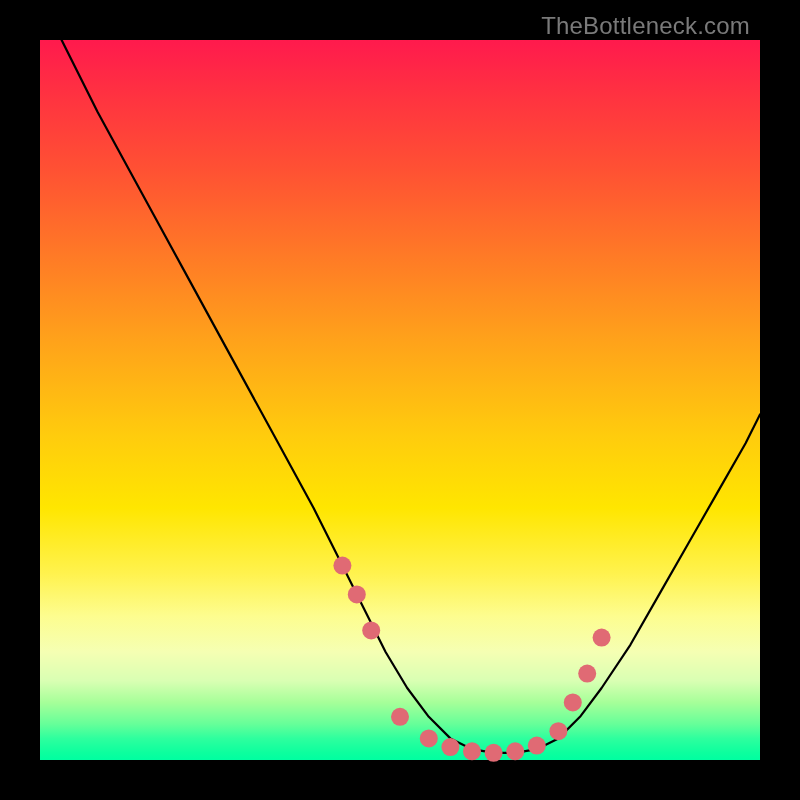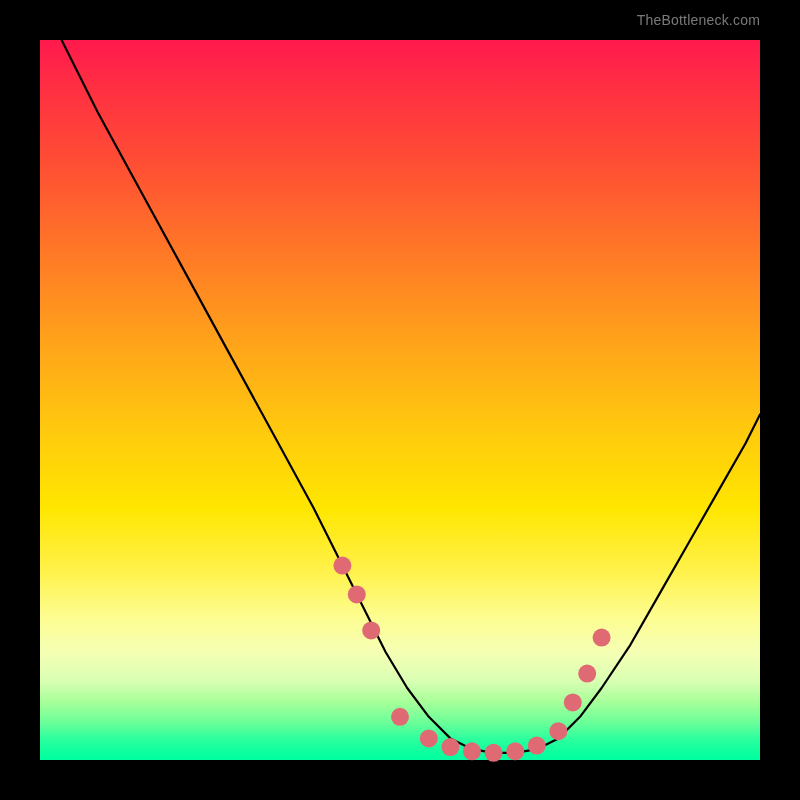--- a/index.html
+++ b/index.html
@@ -39,23 +39,23 @@
       #a6ff99 92%,
       #66ff99 95%,
       #2eff9e 97%,
       #0cff9e 99%,
       #00ffa1 100%
     );
   }
   .watermark {
     position: absolute;
     top: 12px;
-    right: 40px;
+    right: 50px;
     color: #7a7a7a;
-    font-size: 14px;
+    font-size: 24px;
     font-weight: 500;
     letter-spacing: 0.2px;
     user-select: none;
   }
   svg.overlay {
     position: absolute;
     left: 40px;
     top: 40px;
     width: 720px;
     height: 720px;

